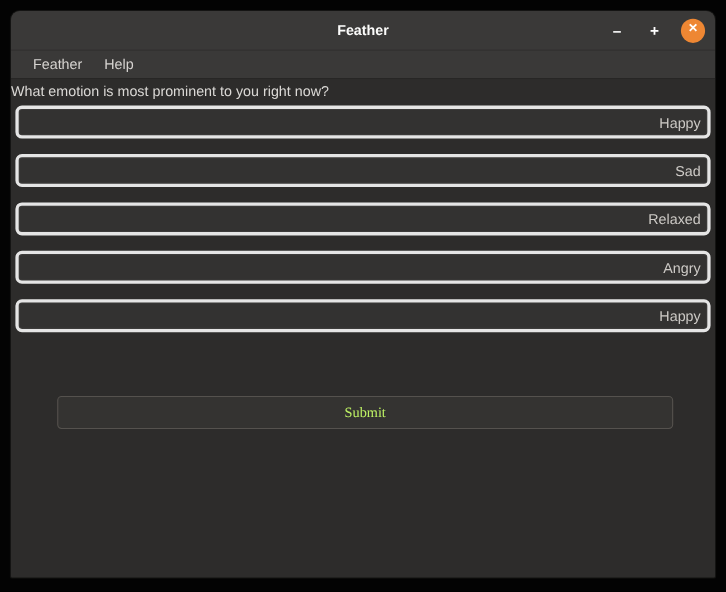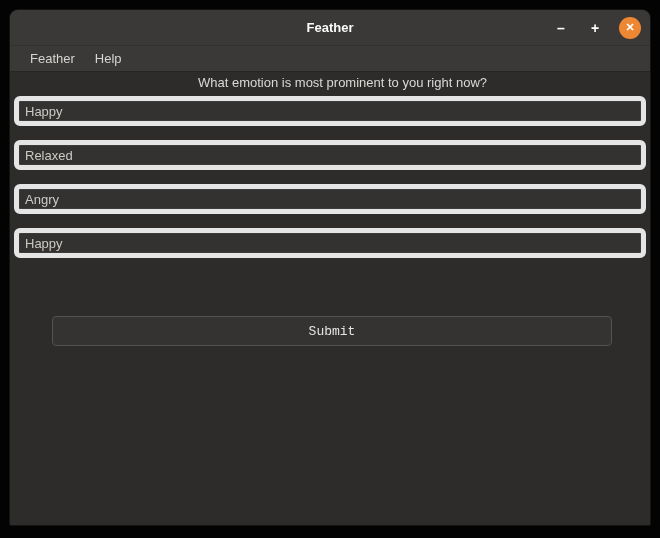--- a/index.html
+++ b/index.html
@@ -101,56 +101,55 @@
     padding: 0 10px;
     cursor: default;
   }
   
   .content {
     background: #2d2c2b;
   }
   .question {
     height: 24px;
     line-height: 21px;
-    text-align: center;
+    text-align: left;
     font-size: 13px;
     color: #dbd9d6;
-    margin-left: 25px;
   }
   .emotion-btn {
     display: block;
     box-sizing: border-box;
     width: calc(100% - 8px);
     margin: 0 4px 14px 4px;
     height: 30px;
     background: #333231;
-    border: 5px solid #e5e5e5;
+    border: 3px solid #e5e5e5;
     border-radius: 6px;
     box-shadow: inset 0 0 0 1px rgba(255,255,255,0.05);
     color: #cdcac6;
     font-size: 13px;
     font-family: inherit;
-    text-align: left;
+    text-align: right;
     cursor: default;
   }
   .actions {
     display: flex;
     gap: 12px;
     margin: 58px 38px 0 42px;
   }
   .action-btn {
     flex: 1;
     box-sizing: border-box;
     height: 30px;
     background: #343331;
     border: 1px solid #55524e;
     border-radius: 4px;
-    color: #e5e5e5;
+    color: #bef264;
     font-size: 13px;
-    font-family: Liberation Mono, monospace;
+    font-family: Liberation Serif, serif;
     text-align: center;
     cursor: default;
   }
 </style>
 </head>
 <body>
 
 <div class="stage">
   <div class="window">
 
@@ -167,20 +166,21 @@
 
     <div class="menubar">
       <div class="menu-item">Feather</div>
       <div class="menu-item">Help</div>
     </div>
 
     <div class="content">
       <div class="question">What emotion is most prominent to you right now?</div>
 
       <button class="emotion-btn">Happy</button>
+      <button class="emotion-btn">Sad</button>
       <button class="emotion-btn">Relaxed</button>
       <button class="emotion-btn">Angry</button>
       <button class="emotion-btn">Happy</button>
 
       <div class="actions">
         <button class="action-btn">Submit</button>
       </div>
     </div>
 
   </div>

